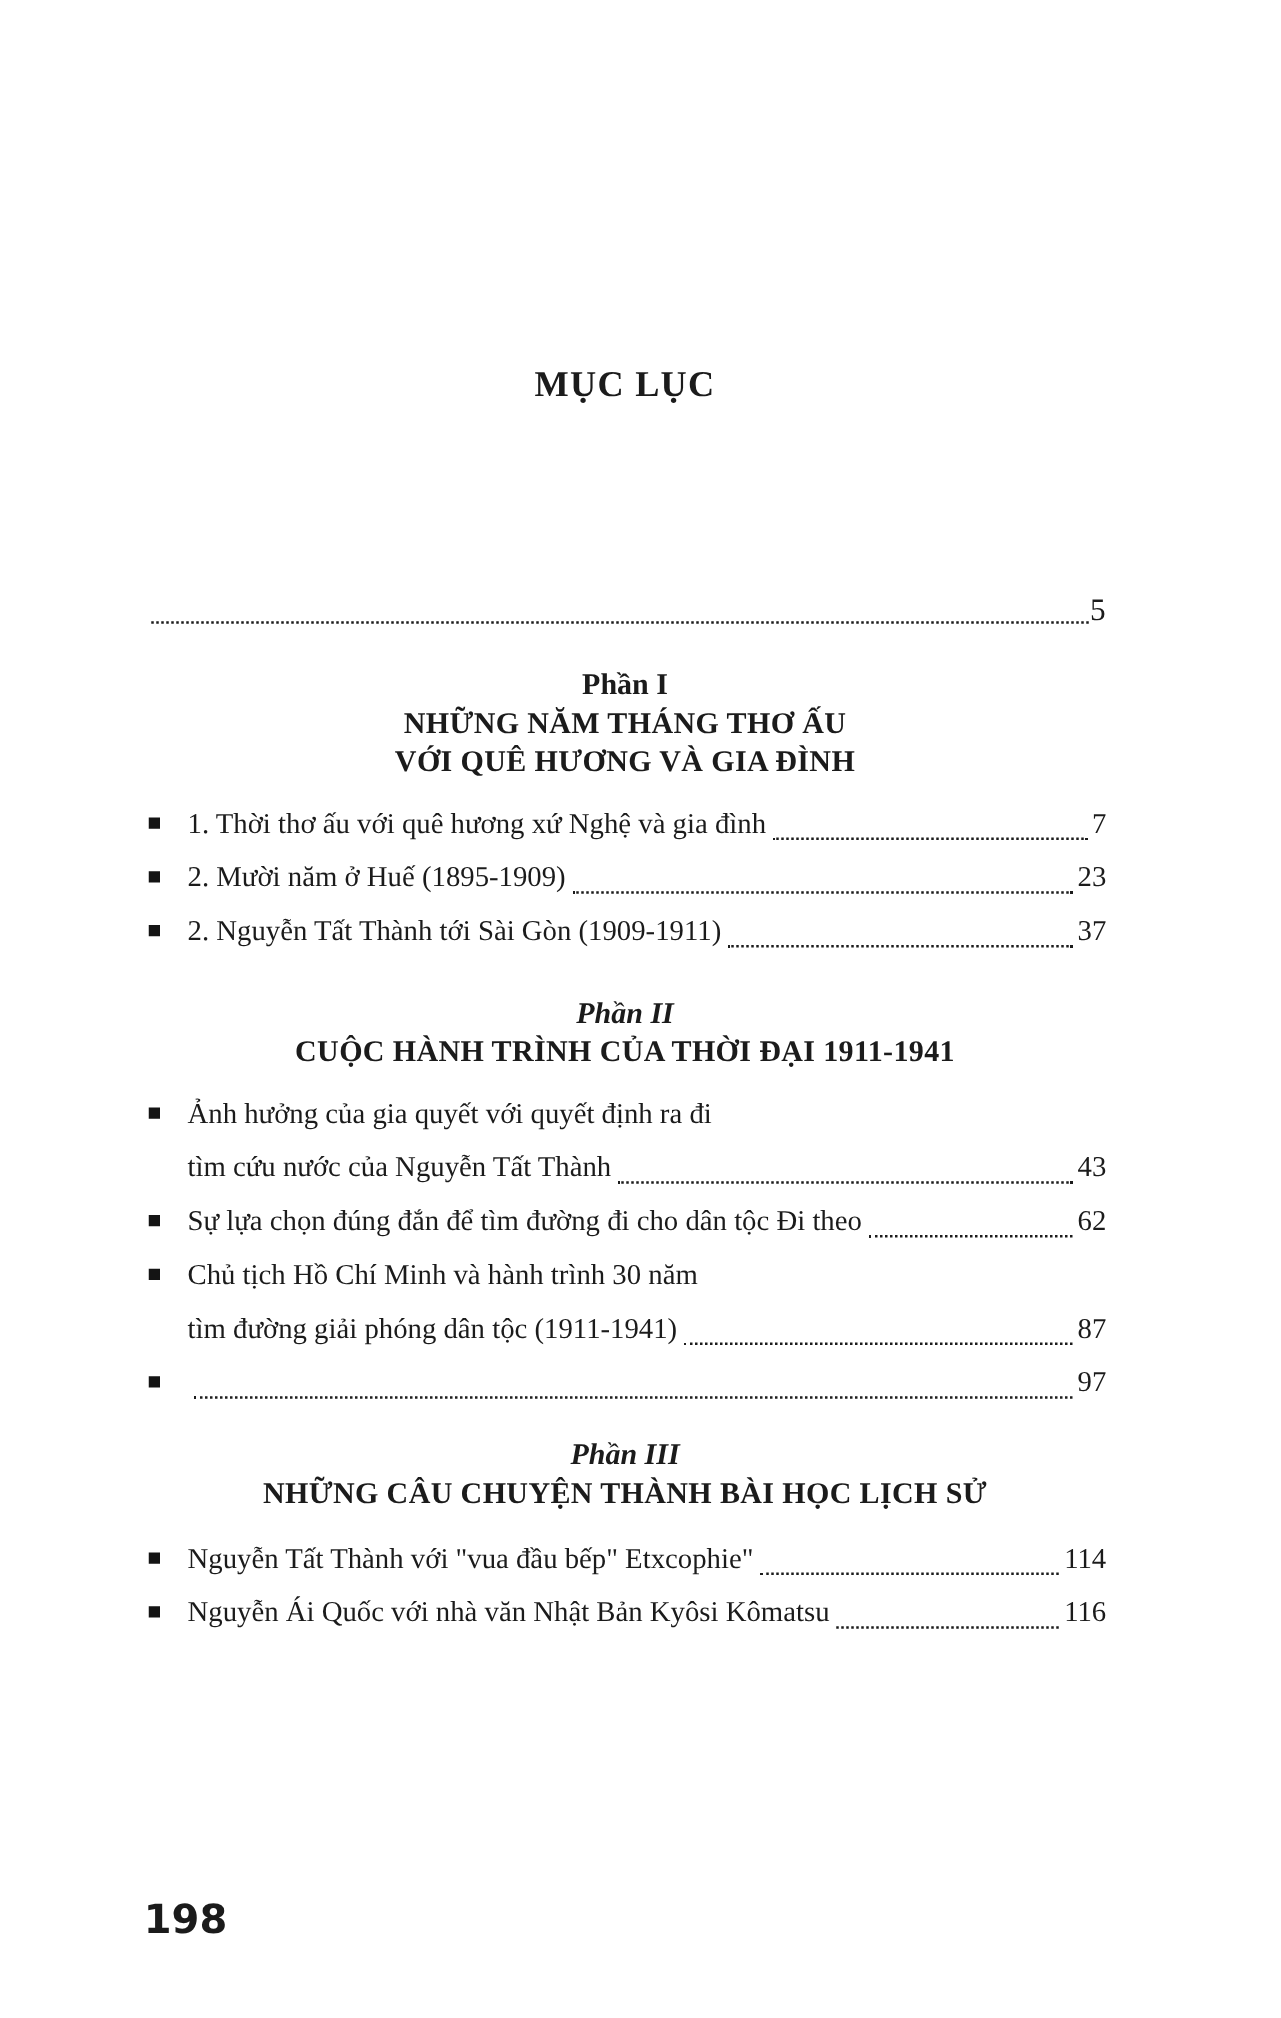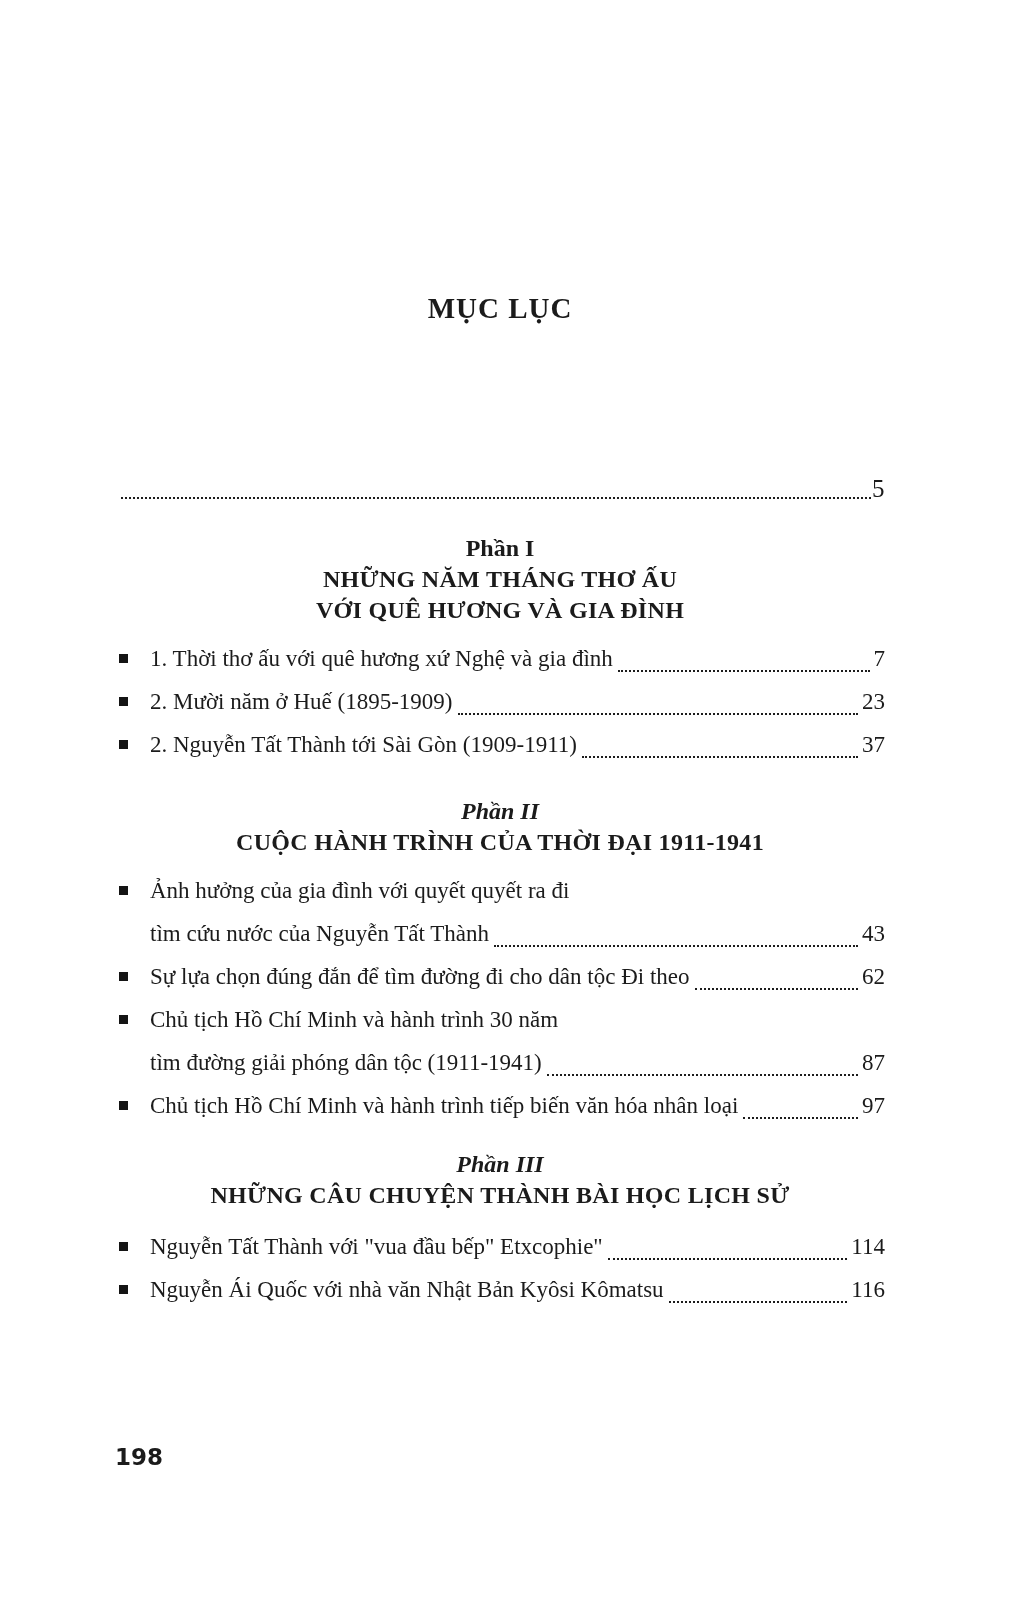--- a/index.html
+++ b/index.html
@@ -71,23 +71,23 @@
     border-bottom: 2px dotted #1c1c1c;
     align-self: flex-end;
     margin: 0 4px 8px 5px;
   }
   .intro .leader { margin: 0 1px 8px 6px; }
   .pagenum { white-space: nowrap; }
   
   .footer-page {
     position: absolute;
     left: 115px;
-    top: 1444px;
+    top: 1516px;
     font-family: "DejaVu Sans", "Liberation Sans", sans-serif;
-    font-size: 23px;
+    font-size: 32px;
     font-weight: bold;
     letter-spacing: 0px;
   }
 </style>
 </head>
 <body>
 
 <div class="content">
 
   <div class="title">MỤC LỤC</div>
@@ -139,21 +139,21 @@
   <div class="section-head sec2">
     <div class="part-label italic">Phần II</div>
     <div class="part-heading">CUỘC HÀNH TRÌNH CỦA THỜI ĐẠI 1911-1941</div>
   </div>
 
   <div class="items">
     <div class="toc-item">
       <span class="bullet"></span>
       <div class="item-body">
         <div class="line">
-          <span class="txt">Ảnh hưởng của gia đình với quyết quyết ra đi</span>
+          <span class="txt">Ảnh hưởng của gia quyết với quyết định ra đi</span>
         </div>
         <div class="line">
           <span class="txt">tìm cứu nước của Nguyễn Tất Thành</span>
           <span class="leader"></span>
           <span class="pagenum">43</span>
         </div>
       </div>
     </div>
     <div class="toc-item">
       <span class="bullet"></span>
@@ -175,21 +175,20 @@
           <span class="txt">tìm đường giải phóng dân tộc (1911-1941)</span>
           <span class="leader"></span>
           <span class="pagenum">87</span>
         </div>
       </div>
     </div>
     <div class="toc-item">
       <span class="bullet"></span>
       <div class="item-body">
         <div class="line">
-          <span class="txt">Chủ tịch Hồ Chí Minh và hành trình tiếp biến văn hóa nhân loại</span>
           <span class="leader"></span>
           <span class="pagenum">97</span>
         </div>
       </div>
     </div>
   </div>
 
   <div class="section-head sec3">
     <div class="part-label italic">Phần III</div>
     <div class="part-heading">NHỮNG CÂU CHUYỆN THÀNH BÀI HỌC LỊCH SỬ</div>

